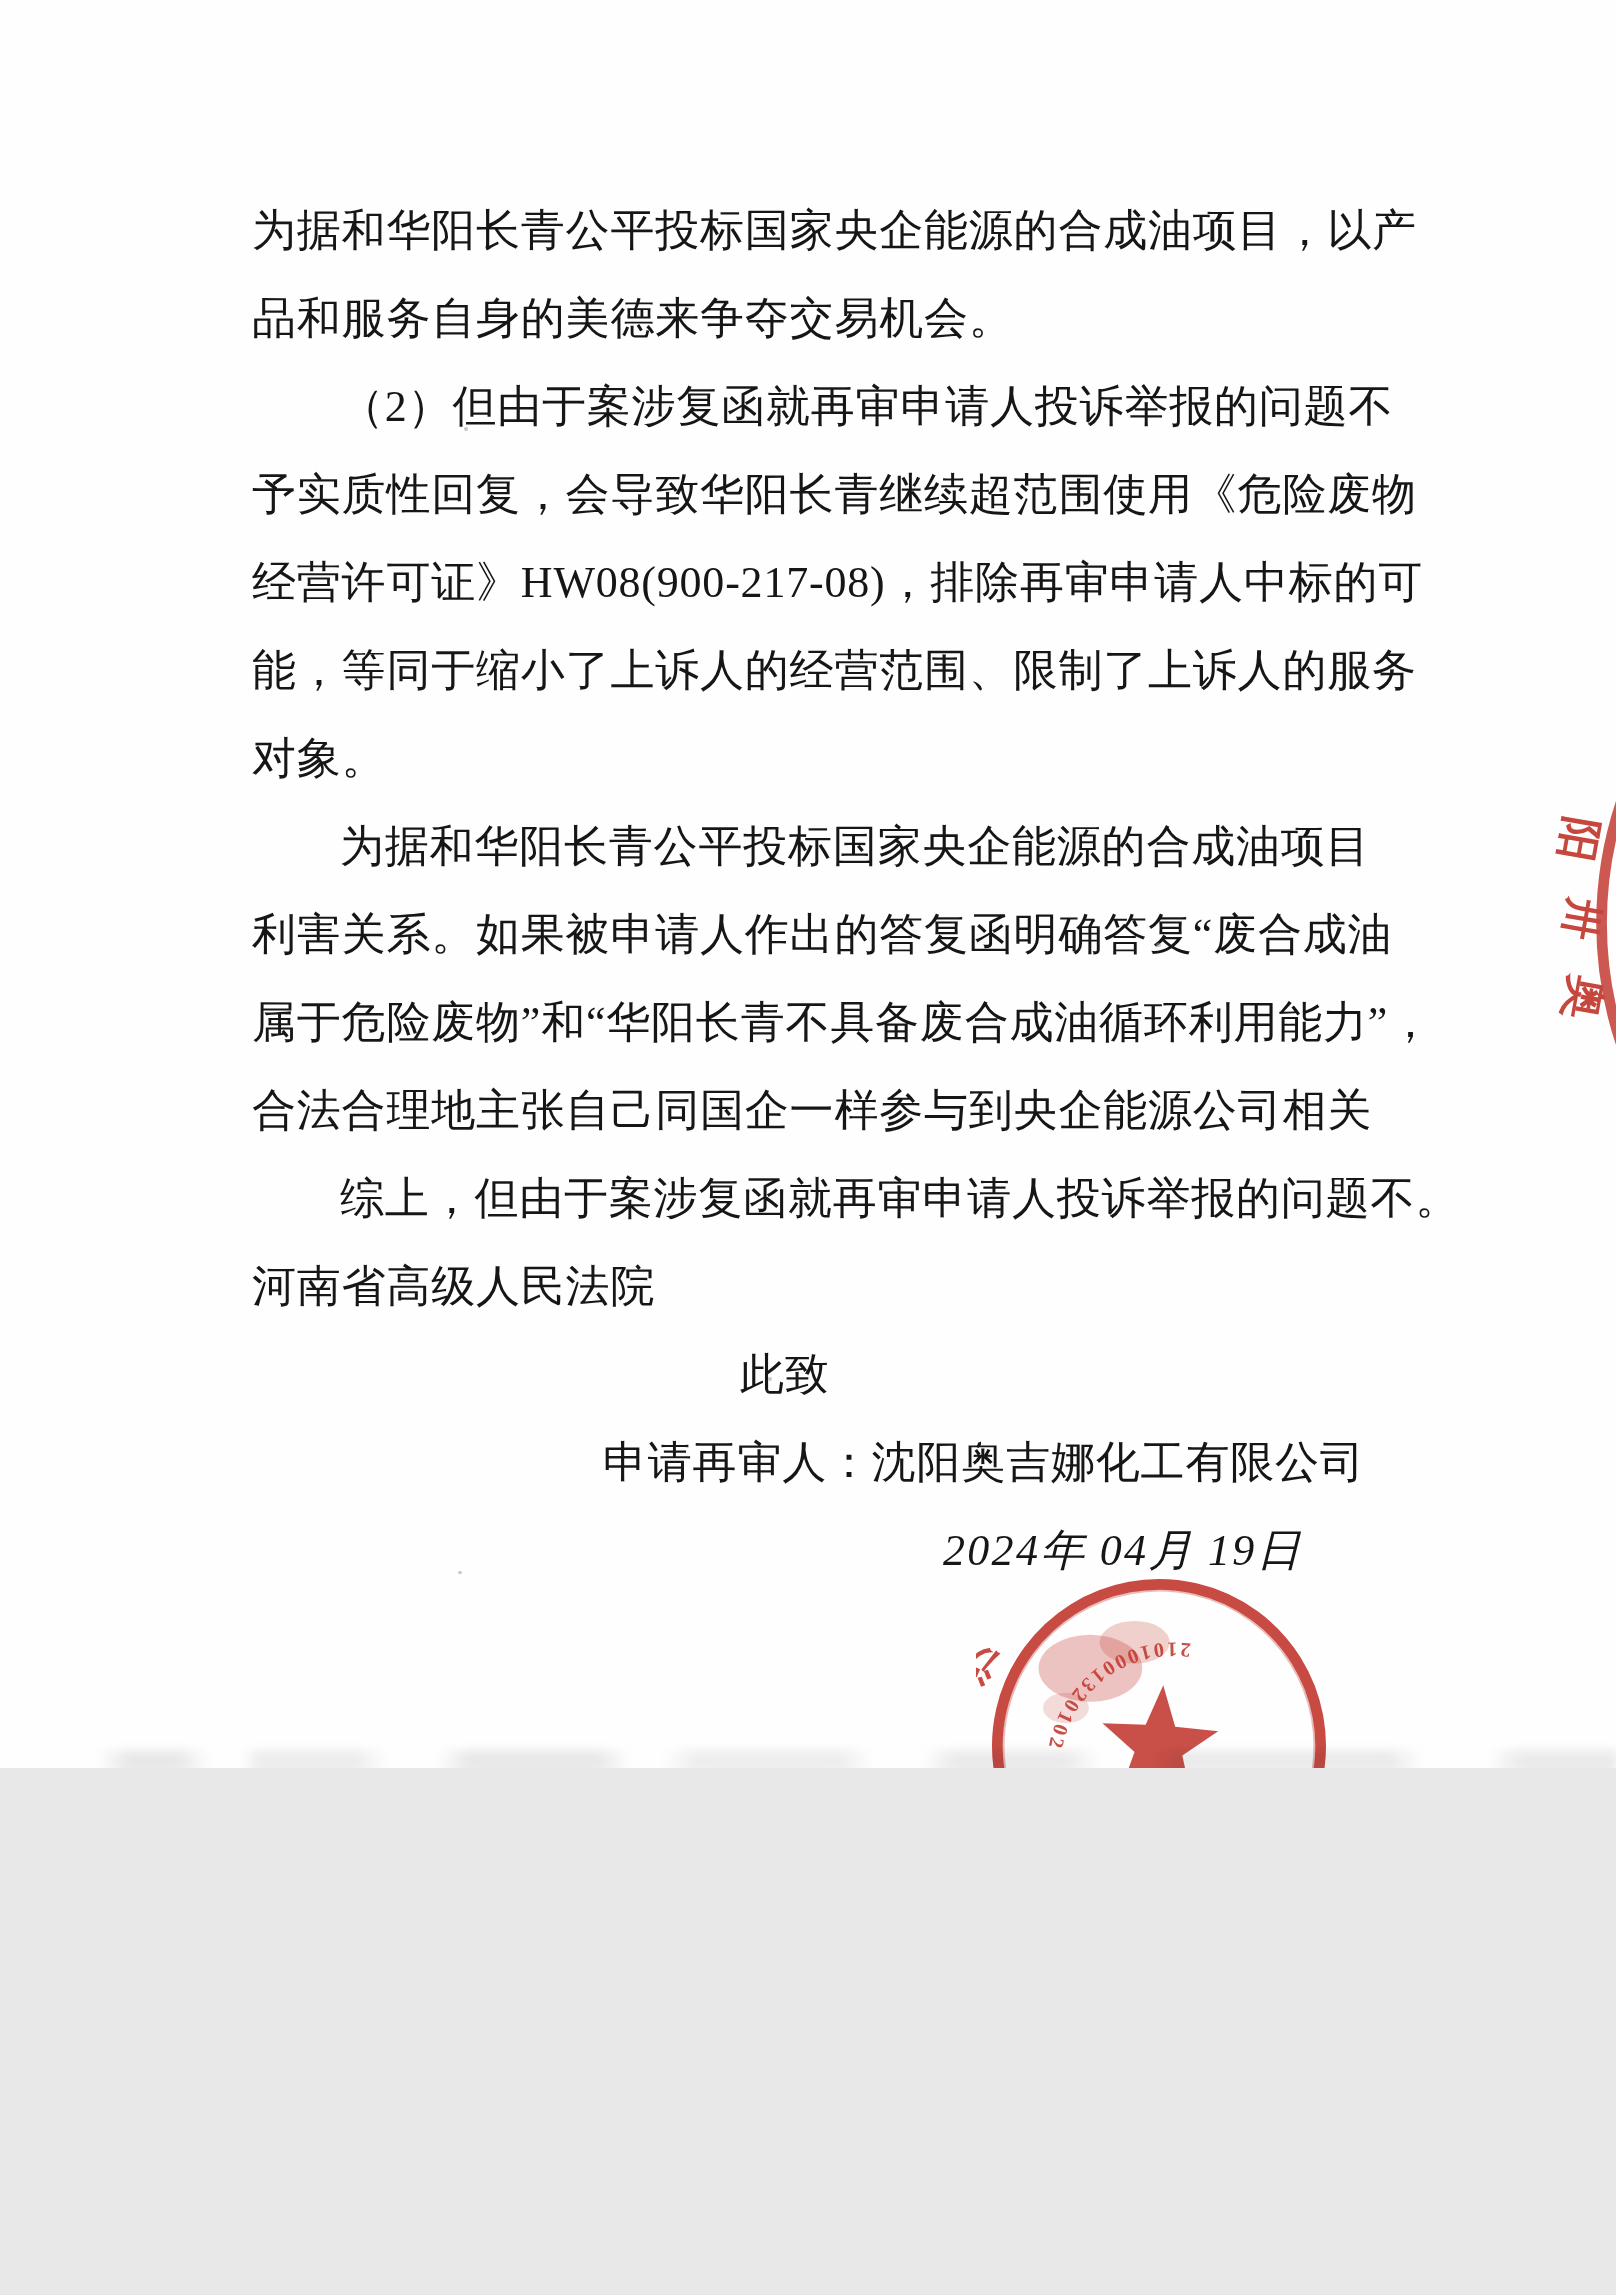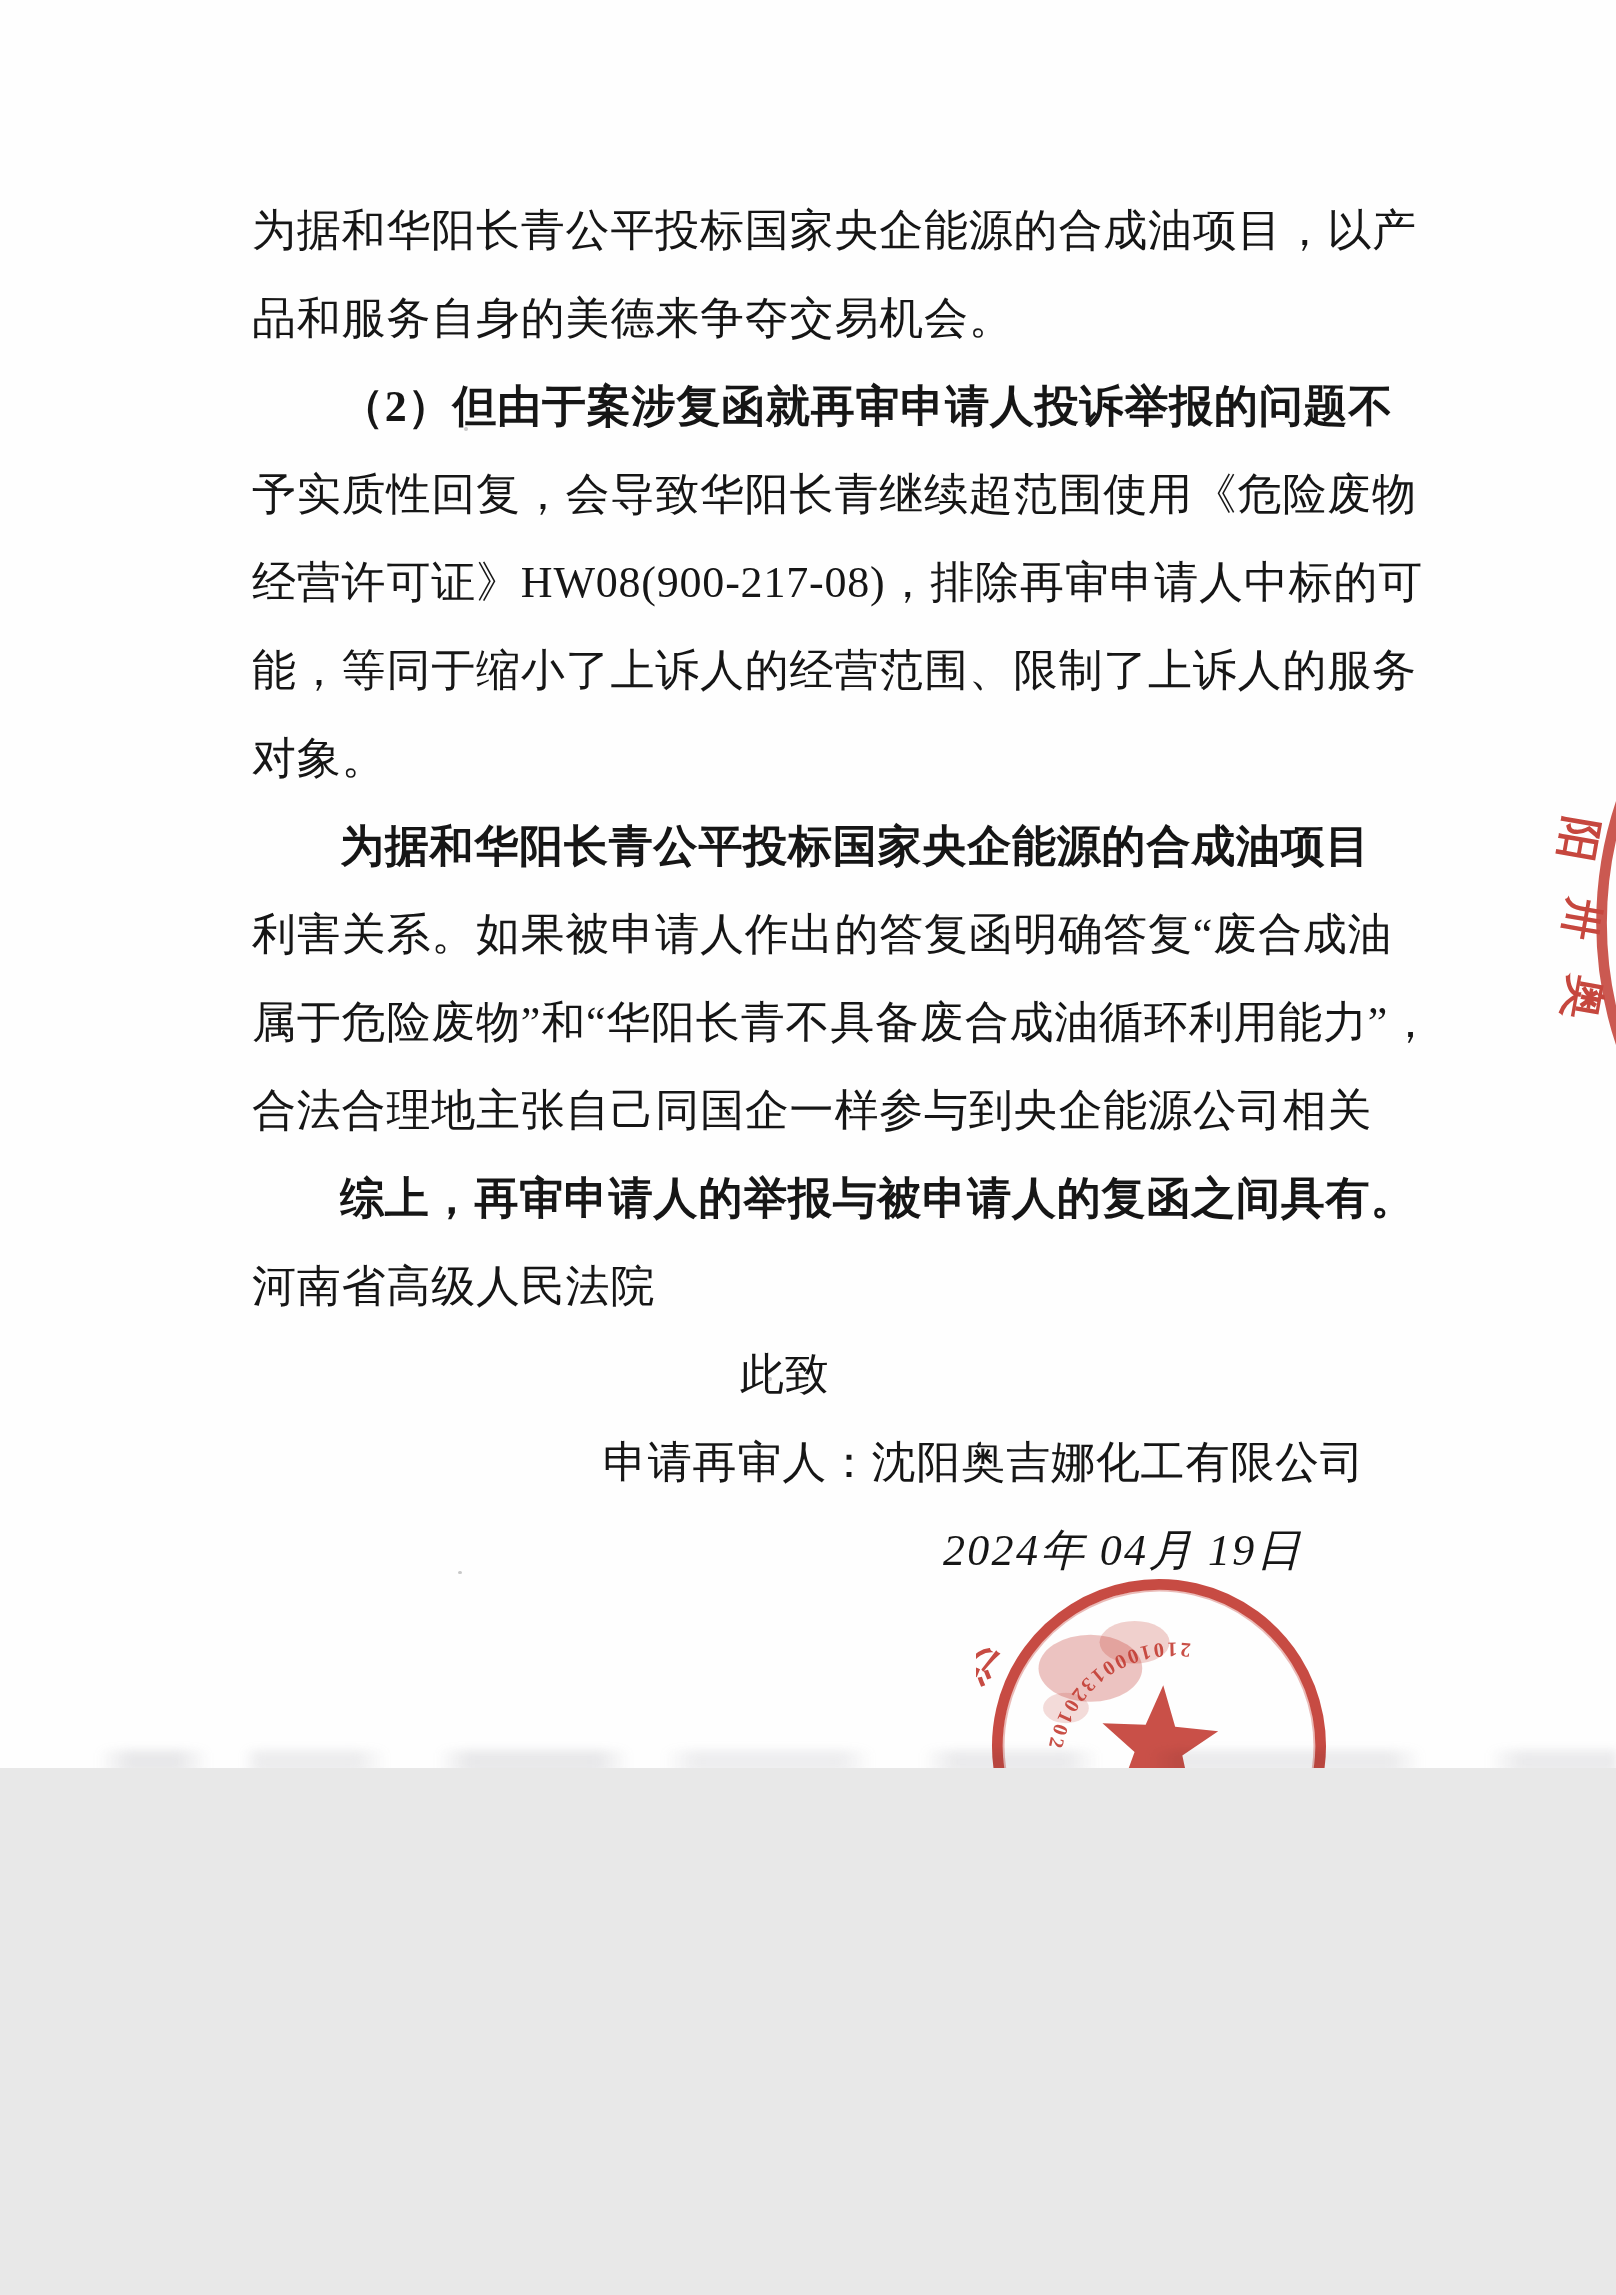--- a/index.html
+++ b/index.html
@@ -13,21 +13,21 @@
   }
   .textcol{
     position:absolute;left:252px;top:187px;width:1190px;
   }
   .line{
     height:88px;line-height:88px;
     font-size:44px;letter-spacing:0.8px;
     white-space:nowrap;
     font-weight:500;
   }
-  .indent{text-indent:88px;font-weight:bold;}
+  .indent{text-indent:88px;}
   .l-cizhi{padding-left:488px;}
   .l-sign{padding-left:351px;}
   .l-date{padding-left:691px;letter-spacing:2.3px;font-style:italic;}
   .pagenum{
     position:absolute;left:796px;top:2161px;
     font-family:"Liberation Sans","DejaVu Sans",sans-serif;
     font-weight:700;font-size:35px;color:#101010;
   }
   .seal{
     position:absolute;left:976px;top:1563px;
@@ -74,21 +74,21 @@
     <div class="line">品和服务自身的美德来争夺交易机会。</div>
     <div class="line indent">（2）但由于案涉复函就再审申请人投诉举报的问题不</div>
     <div class="line">予实质性回复，会导致华阳长青继续超范围使用《危险废物</div>
     <div class="line">经营许可证》HW08(900-217-08)，排除再审申请人中标的可</div>
     <div class="line">能，等同于缩小了上诉人的经营范围、限制了上诉人的服务</div>
     <div class="line">对象。</div>
     <div class="line indent">为据和华阳长青公平投标国家央企能源的合成油项目</div>
     <div class="line">利害关系。如果被申请人作出的答复函明确答复“废合成油</div>
     <div class="line">属于危险废物”和“华阳长青不具备废合成油循环利用能力”，</div>
     <div class="line">合法合理地主张自己同国企一样参与到央企能源公司相关</div>
-    <div class="line indent">综上，再审申请人的举报与被申请人的复函之间具有。</div>
+    <div class="line indent">综上，但由于案涉复函就再审申请人投诉举报的问题不。</div>
     <div class="line">河南省高级人民法院</div>
     <div class="line l-cizhi">此致</div>
     <div class="line l-sign">申请再审人：沈阳奥吉娜化工有限公司</div>
     <div class="line l-date">2024年 04月 19日</div>
   </div>
 
   <div class="pagenum">6</div>
 
   <div class="speck" style="left:464px;top:427px;width:3.8px;height:3.8px;"></div>
   <div class="speck" style="left:1156px;top:943px;width:4.6px;height:3.8px;"></div>

